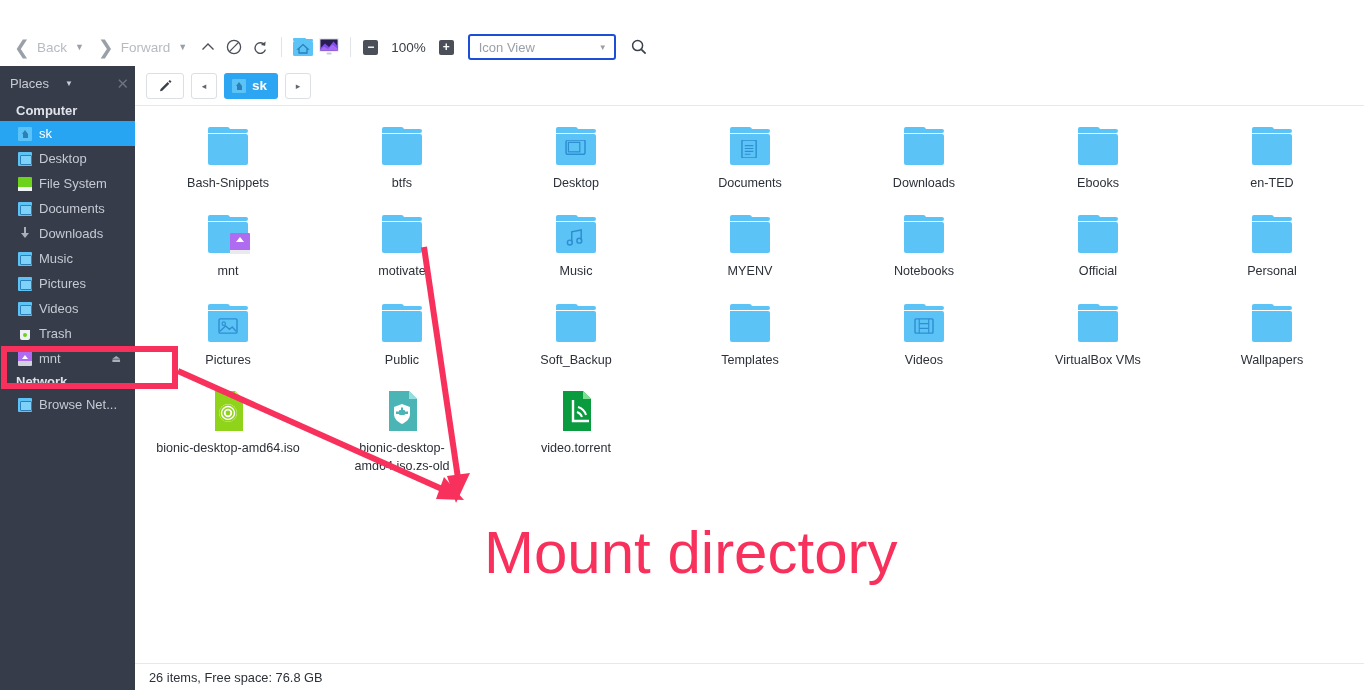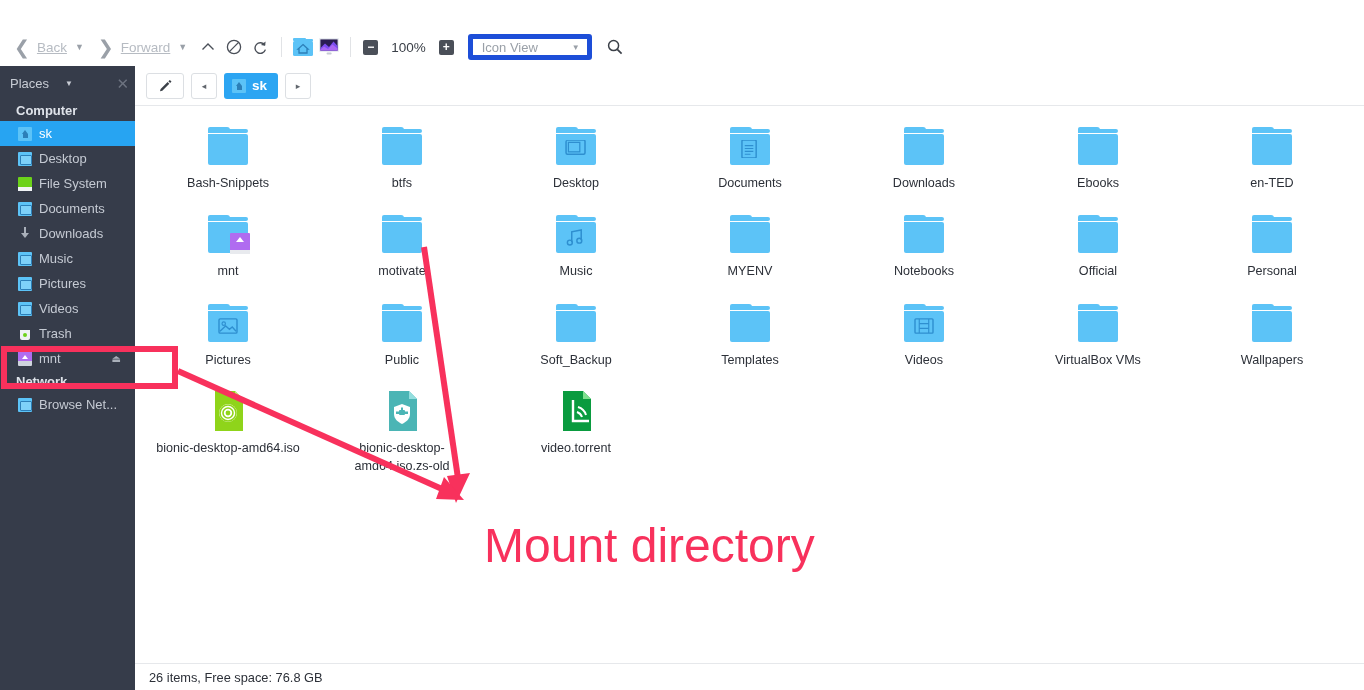--- a/index.html
+++ b/index.html
@@ -24,31 +24,31 @@
   
   .toolbar {
     position:absolute; left:0; top:28px; width:1364px; height:38px;
     background:#fff; display:flex; align-items:center; padding-left:8px; gap:0px;
   }
   .tb-item { display:flex; align-items:center; height:30px; padding:0 4px; }
   .tb-chev {
     font-size:9px; color:#9aa0a8; padding:0 8px 0 4px; line-height:1;
   }
   .tb-arrow { font-size:19px; color:#9aa0a8; line-height:1; padding:0 2px; font-weight:300;}
-  .tb-label { font-size:13.5px; color:#b6bbc2; padding-left:5px;text-decoration:underline; }
+  .tb-label { font-size:13.5px; color:#b6bbc2; padding-left:5px; }
   .tb-sep { width:1px; height:20px; background:#e1e3e6; margin:0 8px; }
   .tb-icon-btn { display:flex; align-items:center; justify-content:center; width:26px; height:26px; }
   .zoom-btn {
     width:15px;height:15px;background:#4a4f58;border-radius:2px;
     display:flex;align-items:center;justify-content:center;color:#fff;
     font-size:12px;line-height:1;font-weight:bold;
   }
   .zoom-val { font-size:13.5px; color:#3b4048; padding:0 9px; }
   .viewselect {
-    width:124px;height:26px;border:5px solid #1d4ed8;border-radius:3px;background:#fff;
+    width:148px;height:26px;border:2px solid #1d4ed8;border-radius:3px;background:#fff;
     display:flex;align-items:center;justify-content:space-between;padding:0 7px 0 9px;
     margin-left:10px;
   }
   .viewselect .vs-label { font-size:13px; color:#9aa0a8; }
   .viewselect .vs-caret { font-size:8px;color:#9aa0a8; }
 
   
   .sidebar {
     position:absolute; left:0; top:66px; width:135px; height:624px;
     background:#363c4a; color:#c8ccd4; overflow:hidden;
@@ -172,21 +172,21 @@
     position:absolute; left:135px; top:663px; width:1229px; height:27px;
     background:#fff; border-top:1px solid #e6e8eb;
     display:flex; align-items:center; padding-left:14px;
     font-size:12.8px; color:#2c3038;
   }
 
   
   .anno-svg { position:absolute; left:0; top:0; width:1364px; height:690px; pointer-events:none; }
   .anno-text {
     position:absolute; left:484px; top:518px;
-    font-size:48px; color:#f8315c; font-family:"Liberation Sans", sans-serif;
+    font-size:60px; color:#f8315c; font-family:"Liberation Sans", sans-serif;
     white-space:nowrap; letter-spacing:0px;
   }
 </style>
 </head>
 <body>
 
 <div id="app">
 
 
   <div class="toolbar">

